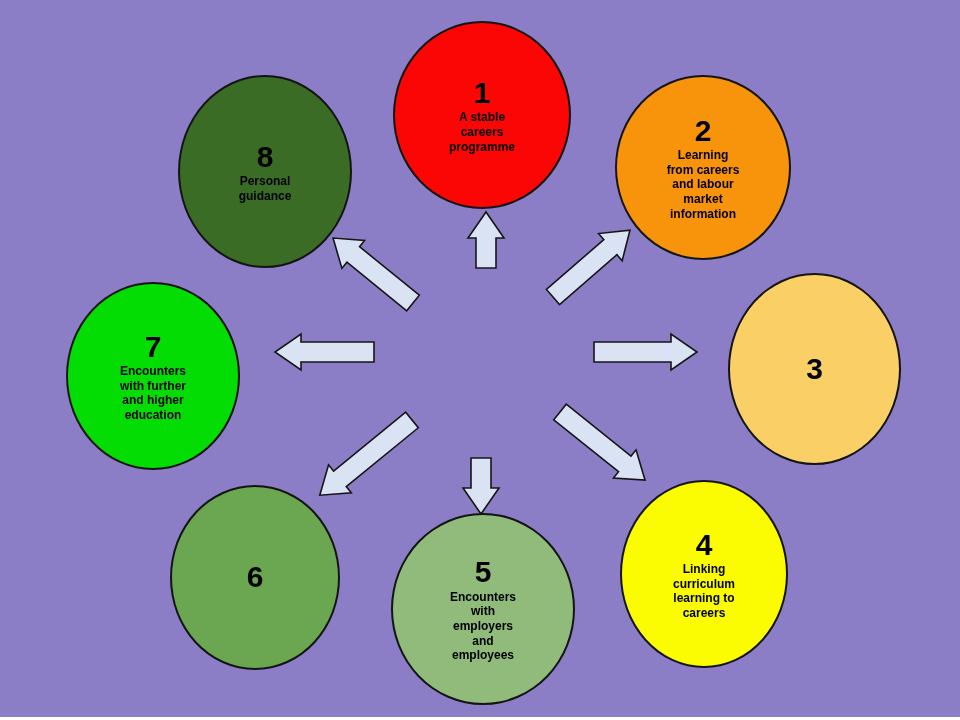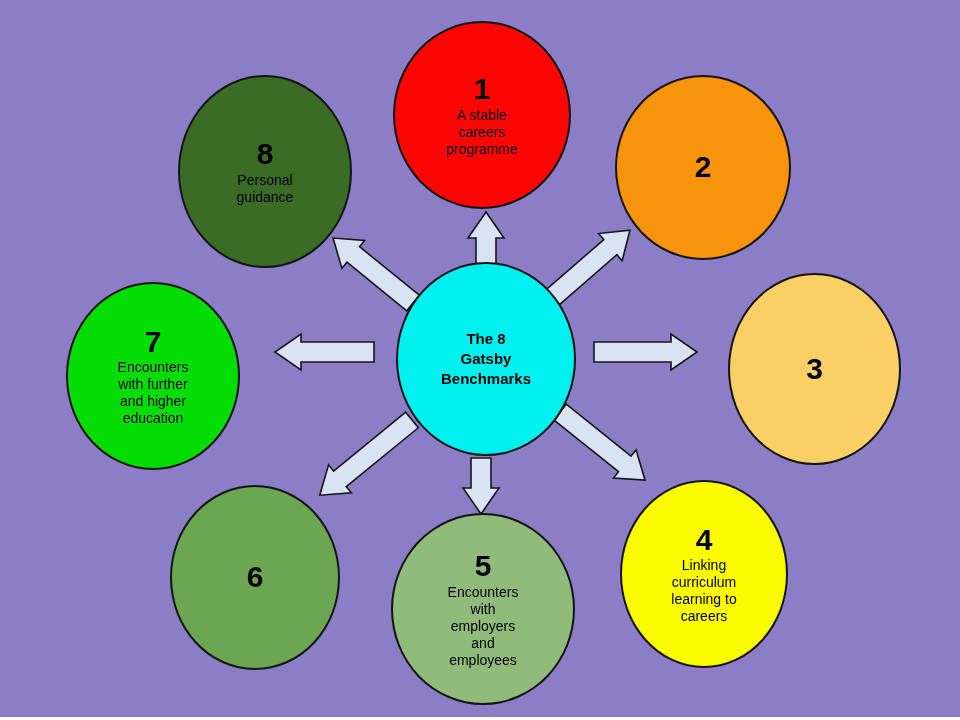--- a/index.html
+++ b/index.html
@@ -34,22 +34,22 @@
     justify-content:center;
     text-align:center;
     color:#000;
   }
   .num{
     font-size:30px;
     font-weight:bold;
     line-height:1.15;
   }
   .lbl{
-    font-size:14px;
-    font-weight:normal;
+    font-size:12px;
+    font-weight:bold;
     line-height:1.22;
     white-space:pre-line;
   }
   .center-lbl{
     font-size:15px;
     font-weight:bold;
     line-height:1.35;
     white-space:pre-line;
   }
   
@@ -99,20 +99,25 @@
 
   <div class="ellipse pos-1" style="background-color: rgb(251, 5, 5);">
     <div class="num">1</div>
     <div class="lbl">A stable
 careers
 programme</div>
   </div>
 
   <div class="ellipse pos-2" style="background-color: rgb(248, 148, 11);">
     <div class="num">2</div>
+    <div class="lbl">Learning
+from careers
+and labour
+market
+information</div>
   </div>
 
   <div class="ellipse pos-3" style="background-color: rgb(249, 207, 102);">
     <div class="num">3</div>
   </div>
 
   <div class="ellipse pos-4" style="background-color: rgb(251, 251, 2);">
     <div class="num">4</div>
     <div class="lbl">Linking
 curriculum
@@ -140,18 +145,13 @@
 and higher
 education</div>
   </div>
 
   <div class="ellipse pos-8" style="background-color: rgb(59, 108, 38);">
     <div class="num">8</div>
     <div class="lbl">Personal
 guidance</div>
   </div>
 
-  <div class="ellipse pos-c" style="background-color: rgb(0, 240, 240);">
-    <div class="center-lbl">The 8
-Gatsby
-Benchmarks</div>
-  </div>
 </div>
 
 </body></html>

